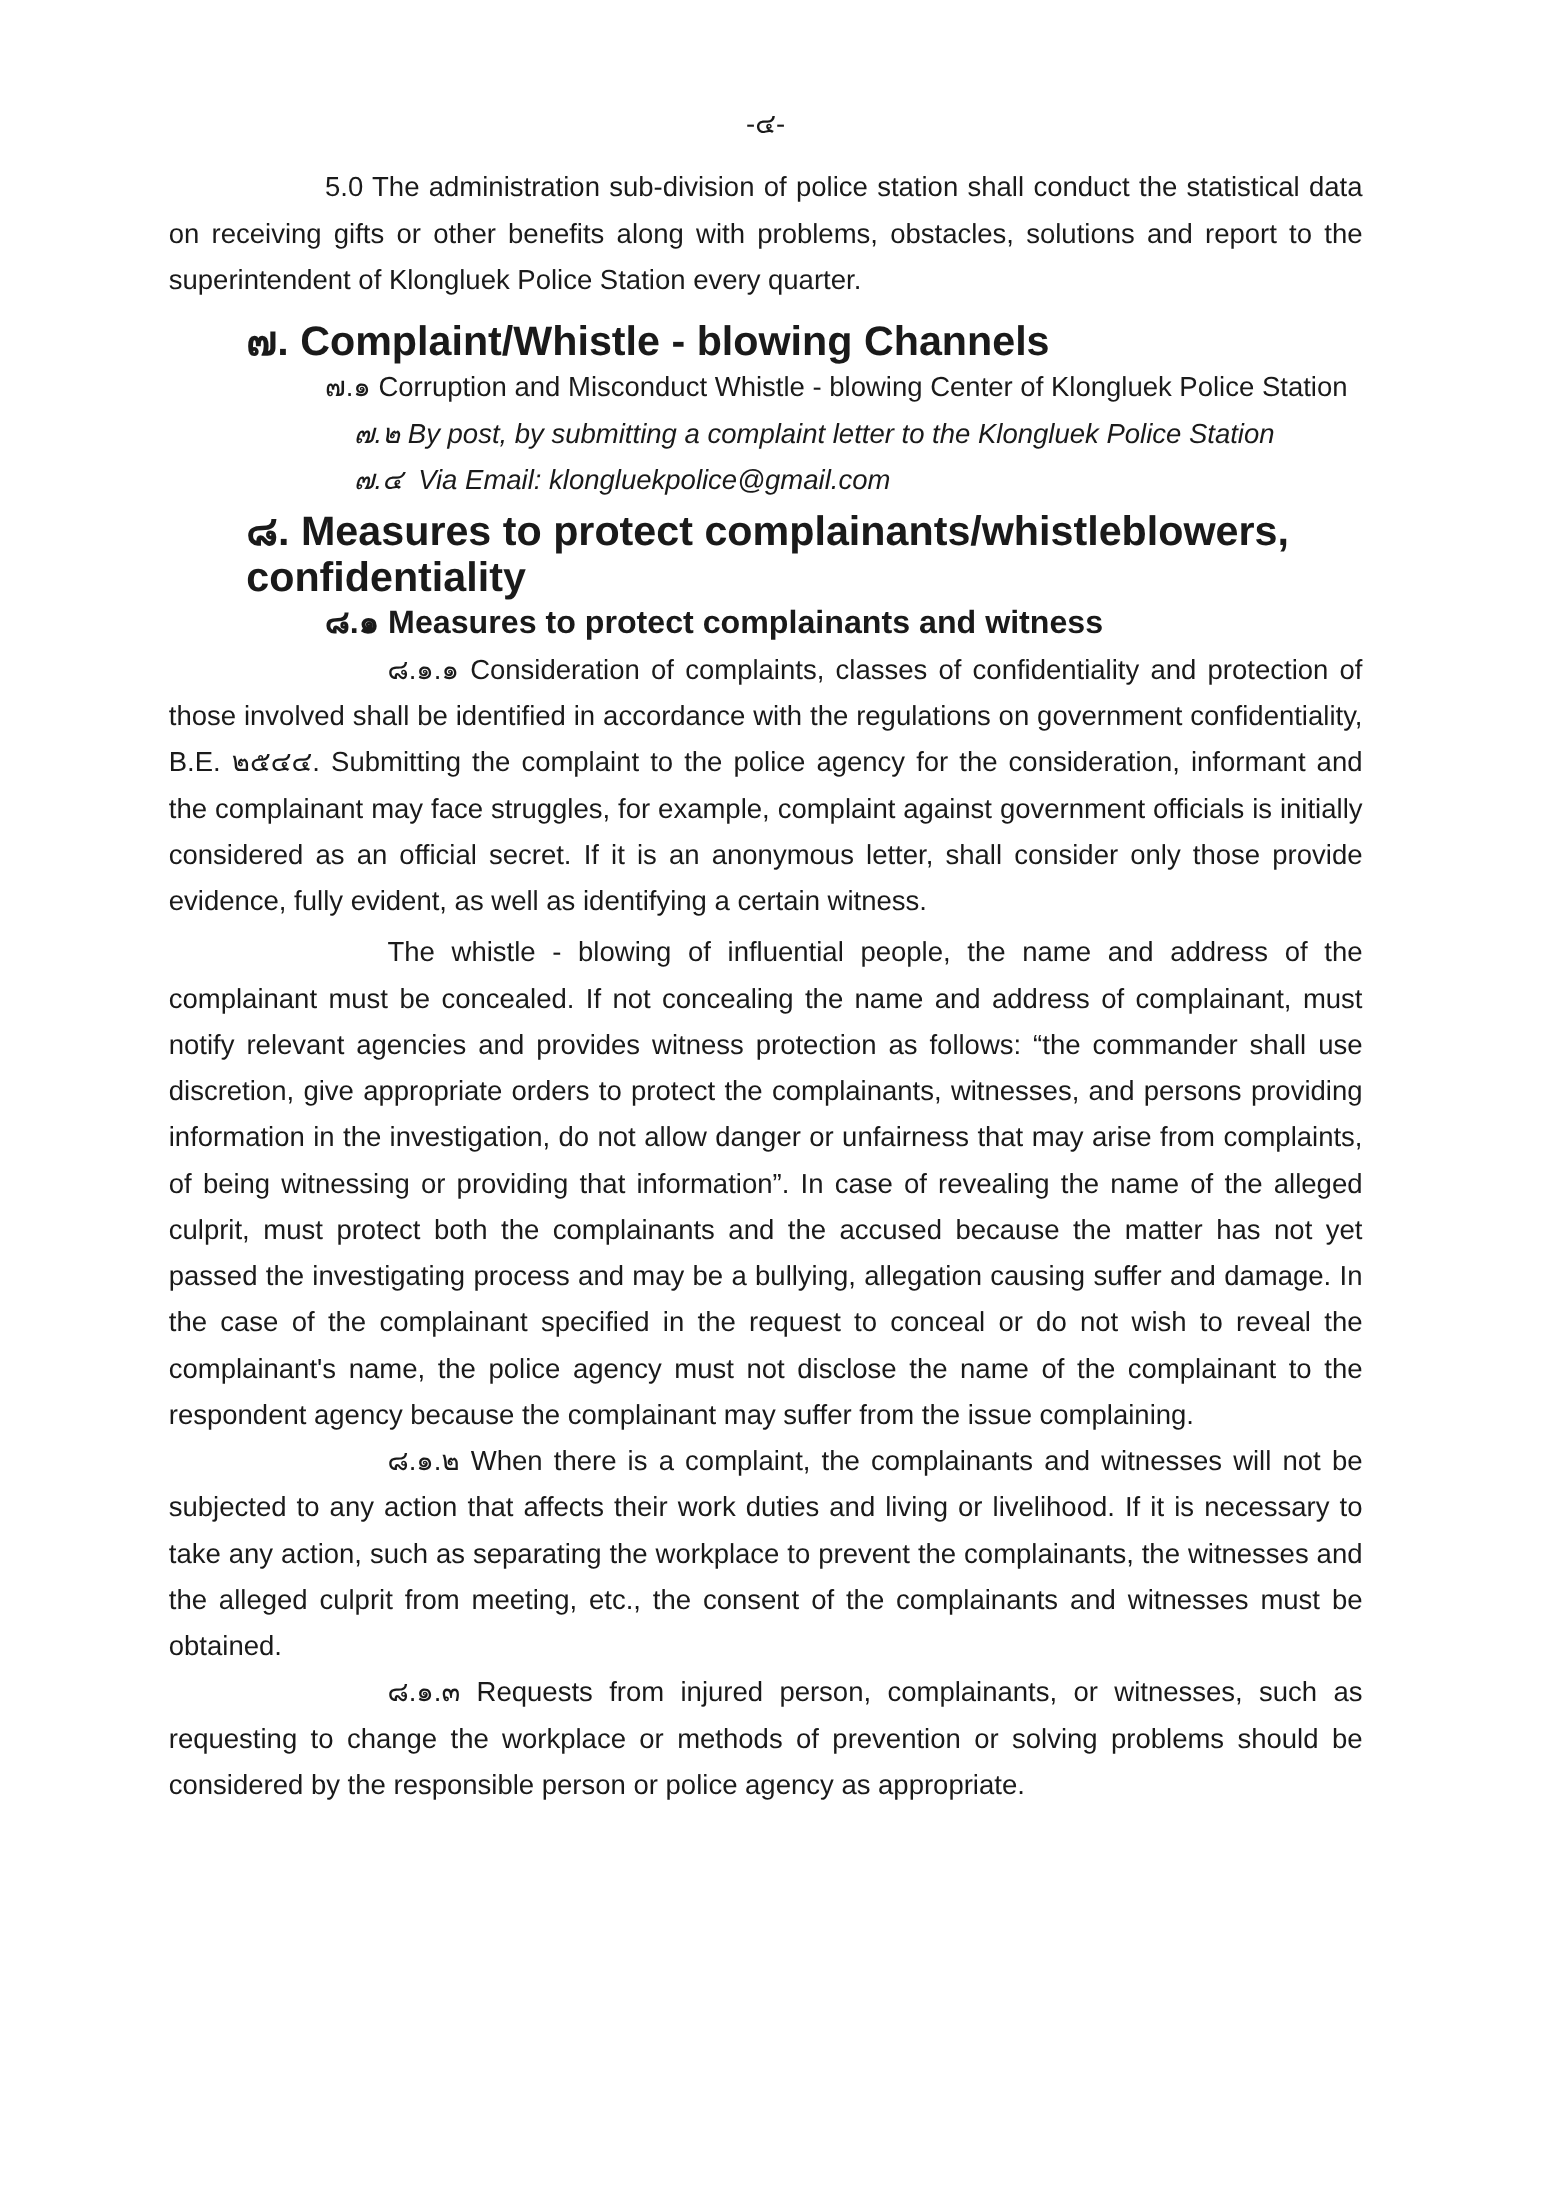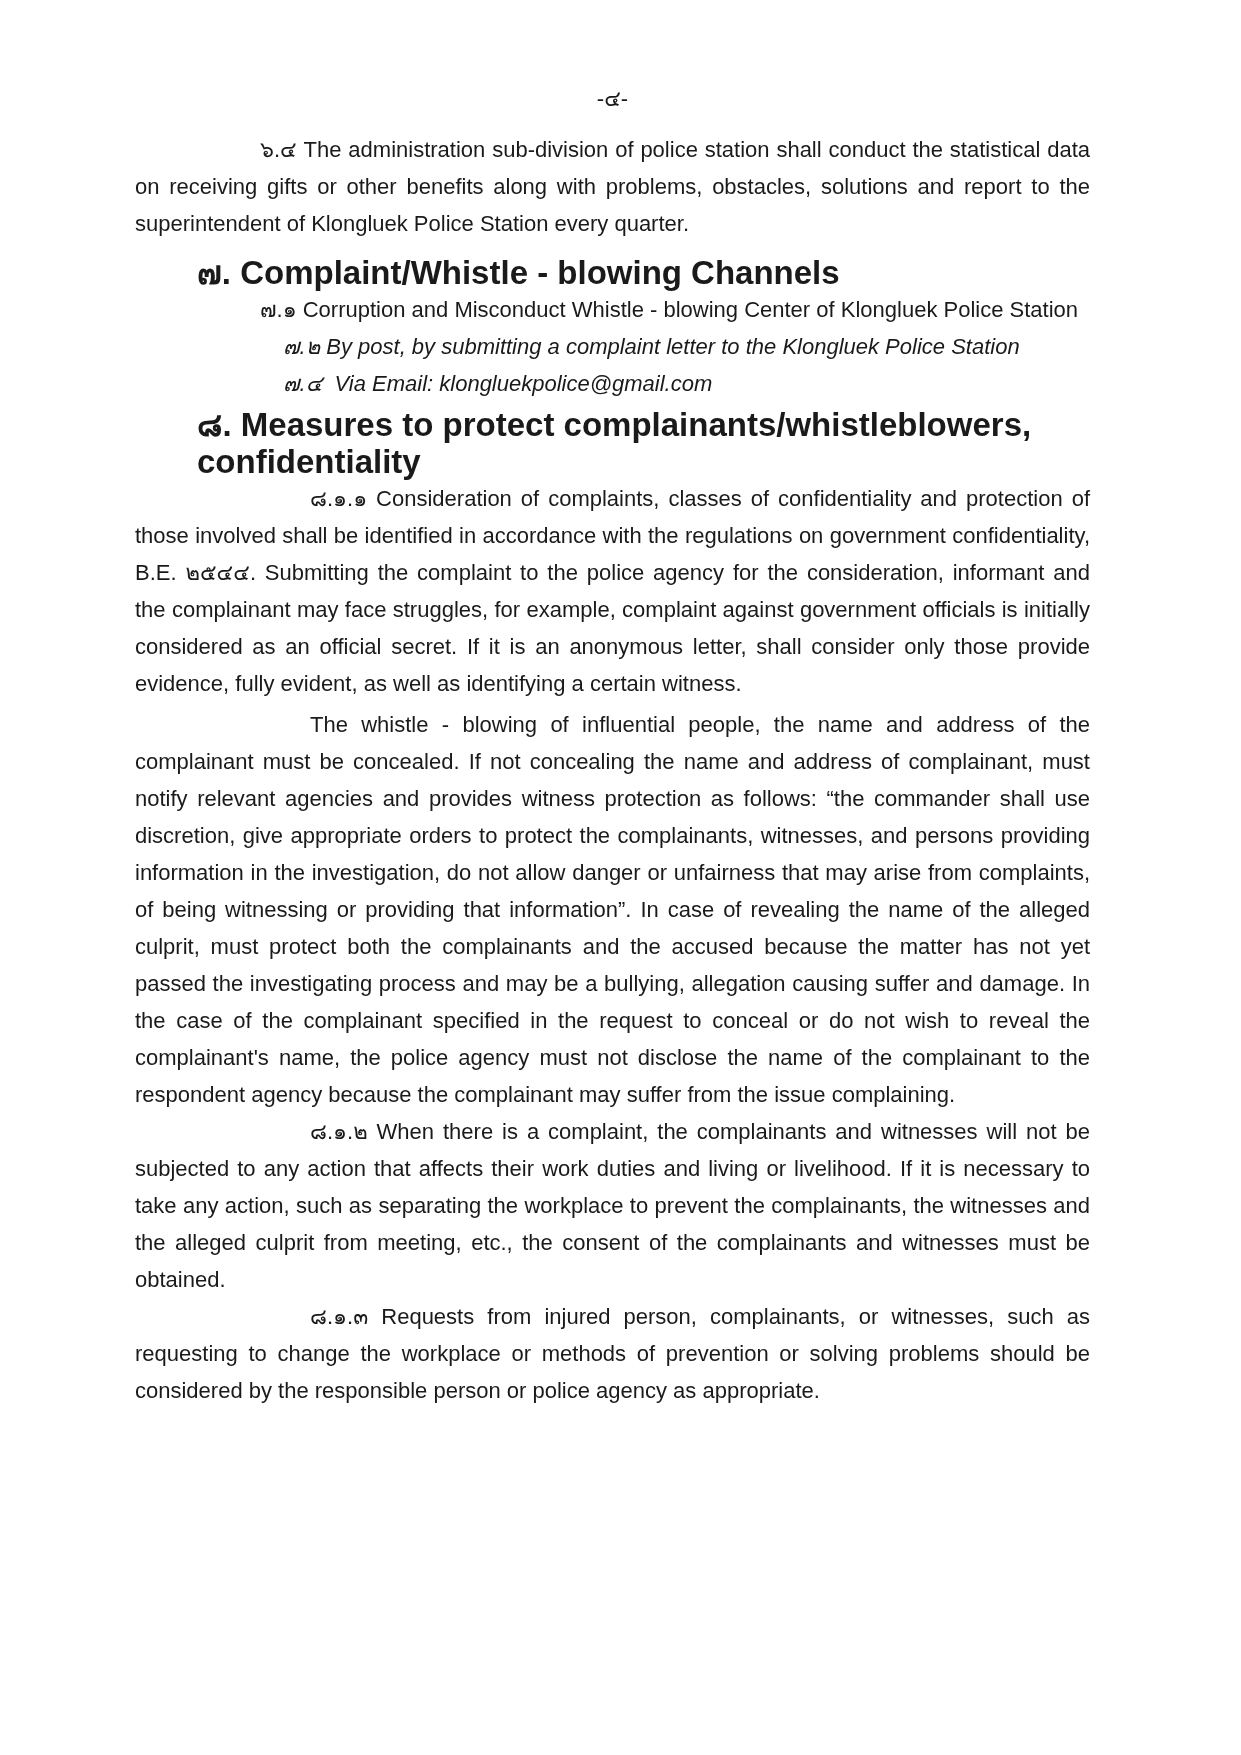--- a/index.html
+++ b/index.html
@@ -47,35 +47,36 @@
   }
   .space-above { margin-top: 4px; }
 </style>
 </head>
 <body>
 
 <div class="page">
 
   <div class="page-number">-๔-</div>
 
-  <p class="para first-indent-125">๖.๔ The administration sub-division of police station shall conduct the statistical data on receiving gifts or other benefits along with problems, obstacles, solutions and report to the superintendent of Klongluek Police Station every quarter.</p>
+  <p class="para first-indent-125">5.0 The administration sub-division of police station shall conduct the statistical data on receiving gifts or other benefits along with problems, obstacles, solutions and report to the superintendent of Klongluek Police Station every quarter.</p>
 
   <h2 class="heading-1">๗. Complaint/Whistle - blowing Channels</h2>
 
   <p class="para first-indent-125">๗.๑ Corruption and Misconduct Whistle - blowing Center of Klongluek Police Station</p>
 
   <p class="list-item">๗.๒ By post, by submitting a complaint letter to the Klongluek Police Station</p>
 
 
   <p class="list-item">๗.๔  Via Email: klongluekpolice@gmail.com</p>
 
 
 
   <h2 class="heading-1 space-above">๘. Measures to protect complainants/whistleblowers, confidentiality</h2>
 
+  <h3 class="heading-2">๘.๑ Measures to protect complainants and witness</h3>
 
   <p class="para first-indent-175">๘.๑.๑ Consideration of complaints, classes of confidentiality and protection of those involved shall be identified in accordance with the regulations on government confidentiality, B.E. ๒๕๔๔. Submitting the complaint to the police agency for the consideration, informant and the complainant may face struggles, for example, complaint against government officials is initially considered as an official secret. If it is an anonymous letter, shall consider only those provide evidence, fully evident, as well as identifying a certain witness.</p>
 
   <p class="para first-indent-175 space-above">The whistle - blowing of influential people, the name and address of the complainant must be concealed. If not concealing the name and address of complainant, must notify relevant agencies and provides witness protection as follows: “the commander shall use discretion, give appropriate orders to protect the complainants, witnesses, and persons providing information in the investigation, do not allow danger or unfairness that may arise from complaints, of being witnessing or providing that information”.  In case of revealing the name of the alleged culprit, must protect both the complainants and the accused because the matter has not yet passed the investigating process and may be a bullying, allegation causing suffer and damage. In the case of the complainant specified in the request to conceal or do not wish to reveal the complainant's name, the police agency must not disclose the name of the complainant to the respondent agency because the complainant may suffer from the issue complaining.</p>
 
   <p class="para first-indent-175">๘.๑.๒ When there is a complaint, the complainants and witnesses will not be subjected to any action that affects their work duties and living or livelihood. If it is necessary to take any action, such as separating the workplace to prevent the complainants, the witnesses and the alleged culprit from meeting, etc., the consent of the complainants and witnesses must be obtained.</p>
 
   <p class="para first-indent-175">๘.๑.๓ Requests from injured person, complainants, or witnesses, such as requesting to change the workplace or methods of prevention or solving problems should be considered by the responsible person or police agency as appropriate.</p>
 
 </div>

